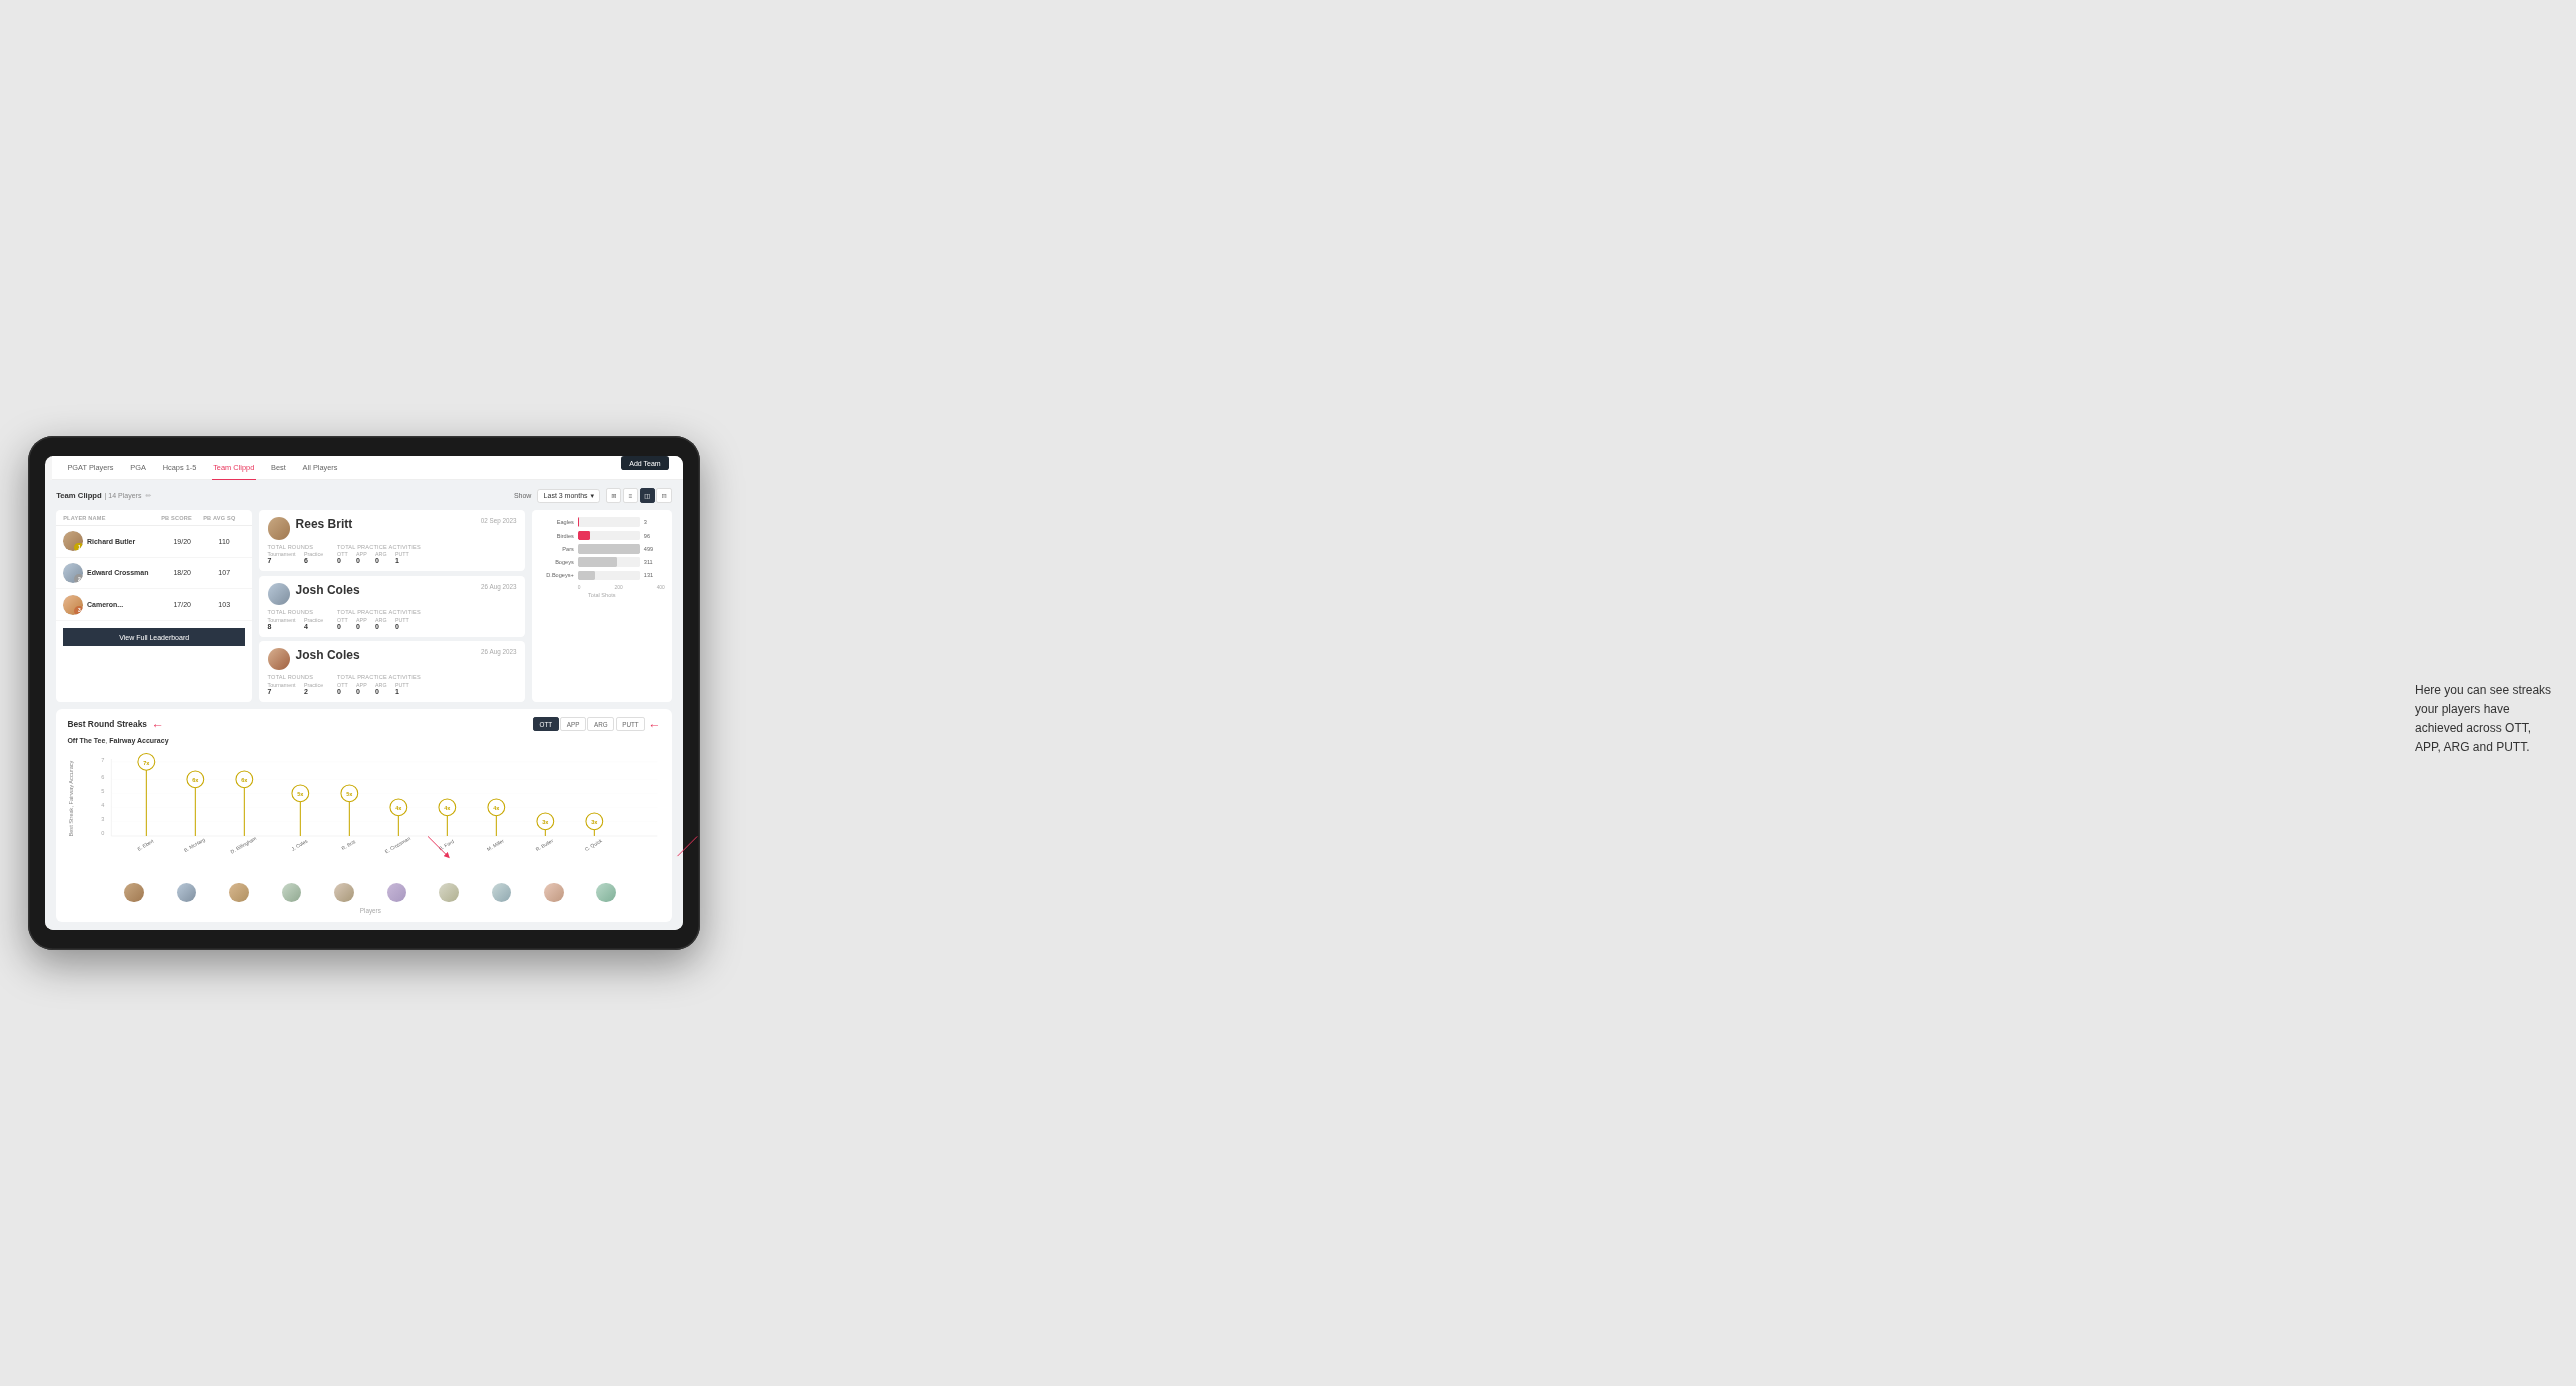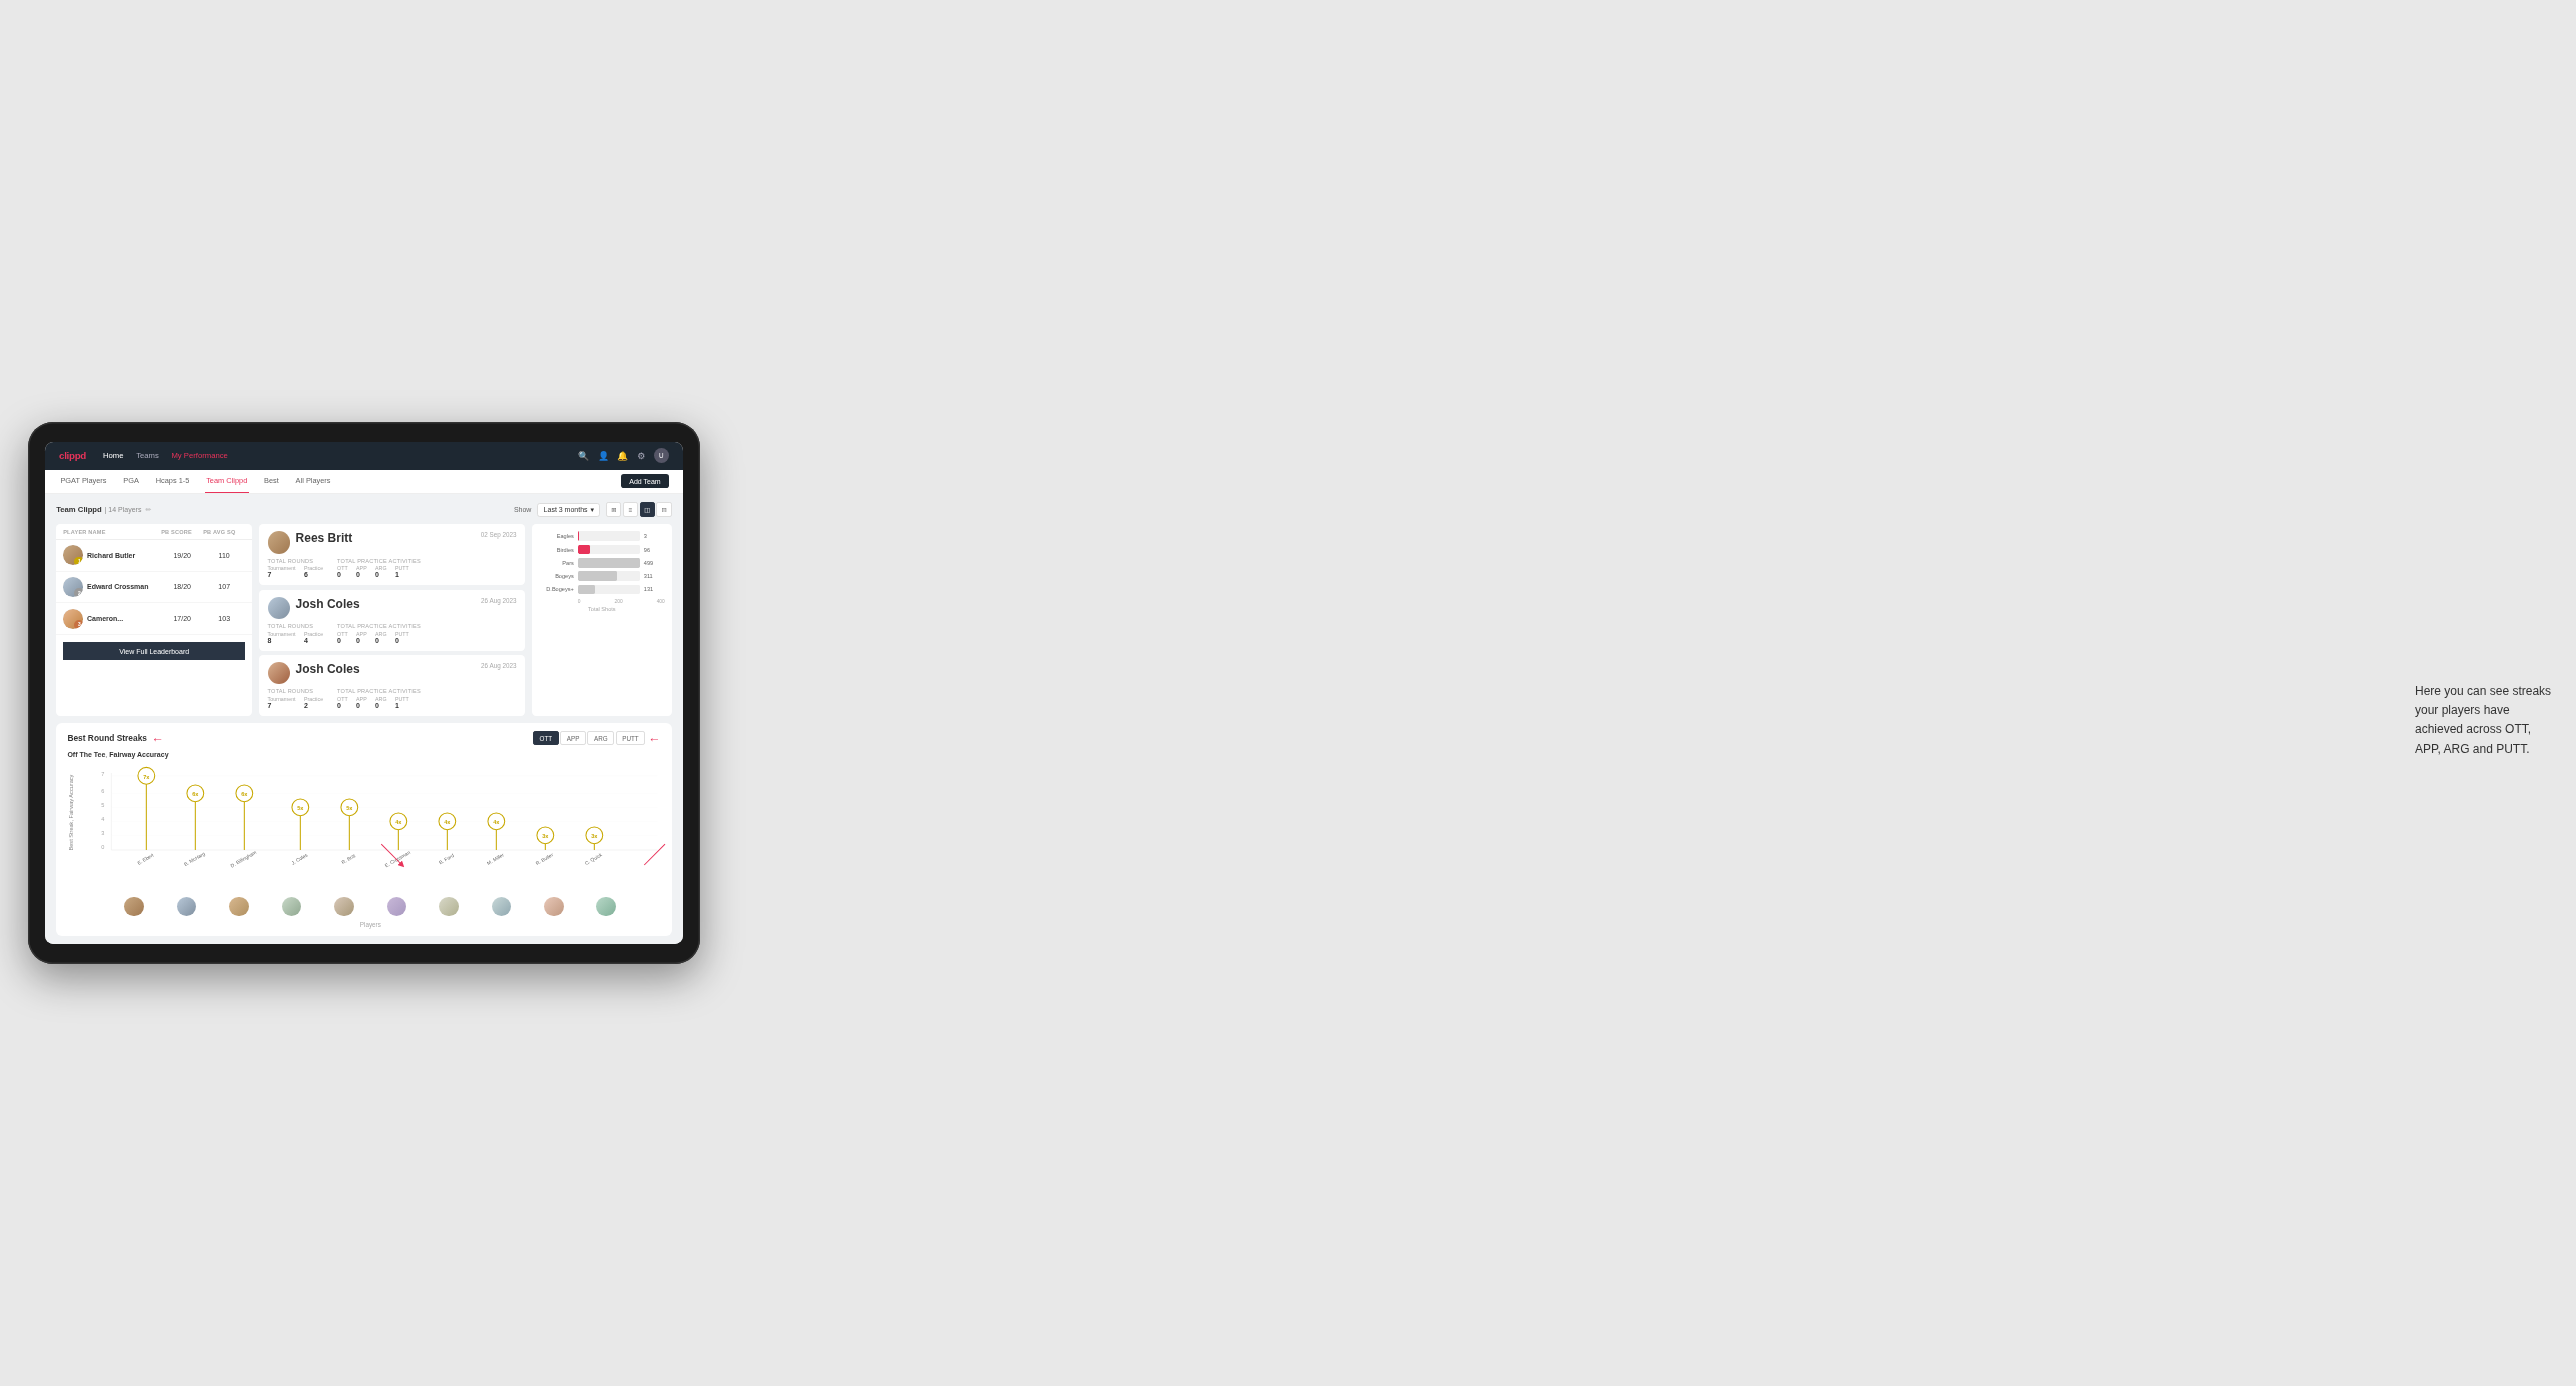--- a/index.html
+++ b/index.html
@@ -87,25 +87,26 @@
       align-items: center;
       justify-content: center;
       color: #fff;
       font-size: 6.3px;
     }
 
     
     .sub-nav {
       background: #fff;
       display: flex;
-      align-items: center;
+      align-items: flex-start;
       padding: 0 14px;
       height: 24px;
       border-bottom: 0.7px solid #eee;
       gap: 14px;
+      margin-left: 7px;
     }
 
     .sub-nav-item {
       font-size: 7.4px;
       color: #666;
       cursor: pointer;
       padding: 0 1.4px;
       height: 24px;
       display: flex;
       align-items: center;
@@ -530,35 +531,20 @@
       font-family: -apple-system, BlinkMacSystemFont, 'Segoe UI', sans-serif;
     }
   </style>
 </head>
 <body>
 
 <div class="page-wrapper" style="position:relative; display:inline-block; width:100%;">
   <div class="tablet-frame">
     <div class="tablet-screen">
 
-      <div class="top-nav">
-        <span class="logo">clippd</span>
-        <div class="nav-items">
-          <span class="nav-item white">Home</span>
-          <span class="nav-item">Teams</span>
-          <span class="nav-item active">My Performance</span>
-        </div>
-        <div class="nav-icons">
-          <span class="nav-icon">🔍</span>
-          <span class="nav-icon">👤</span>
-          <span class="nav-icon">🔔</span>
-          <span class="nav-icon">⚙</span>
-          <div class="avatar-circle">U</div>
-        </div>
-      </div>
 
       <div class="sub-nav">
         <span class="sub-nav-item">PGAT Players</span>
         <span class="sub-nav-item">PGA</span>
         <span class="sub-nav-item">Hcaps 1-5</span>
         <span class="sub-nav-item active">Team Clippd</span>
         <span class="sub-nav-item">Best</span>
         <span class="sub-nav-item">All Players</span>
         <div class="sub-nav-right">
           <button class="add-team-btn">Add Team</button>

